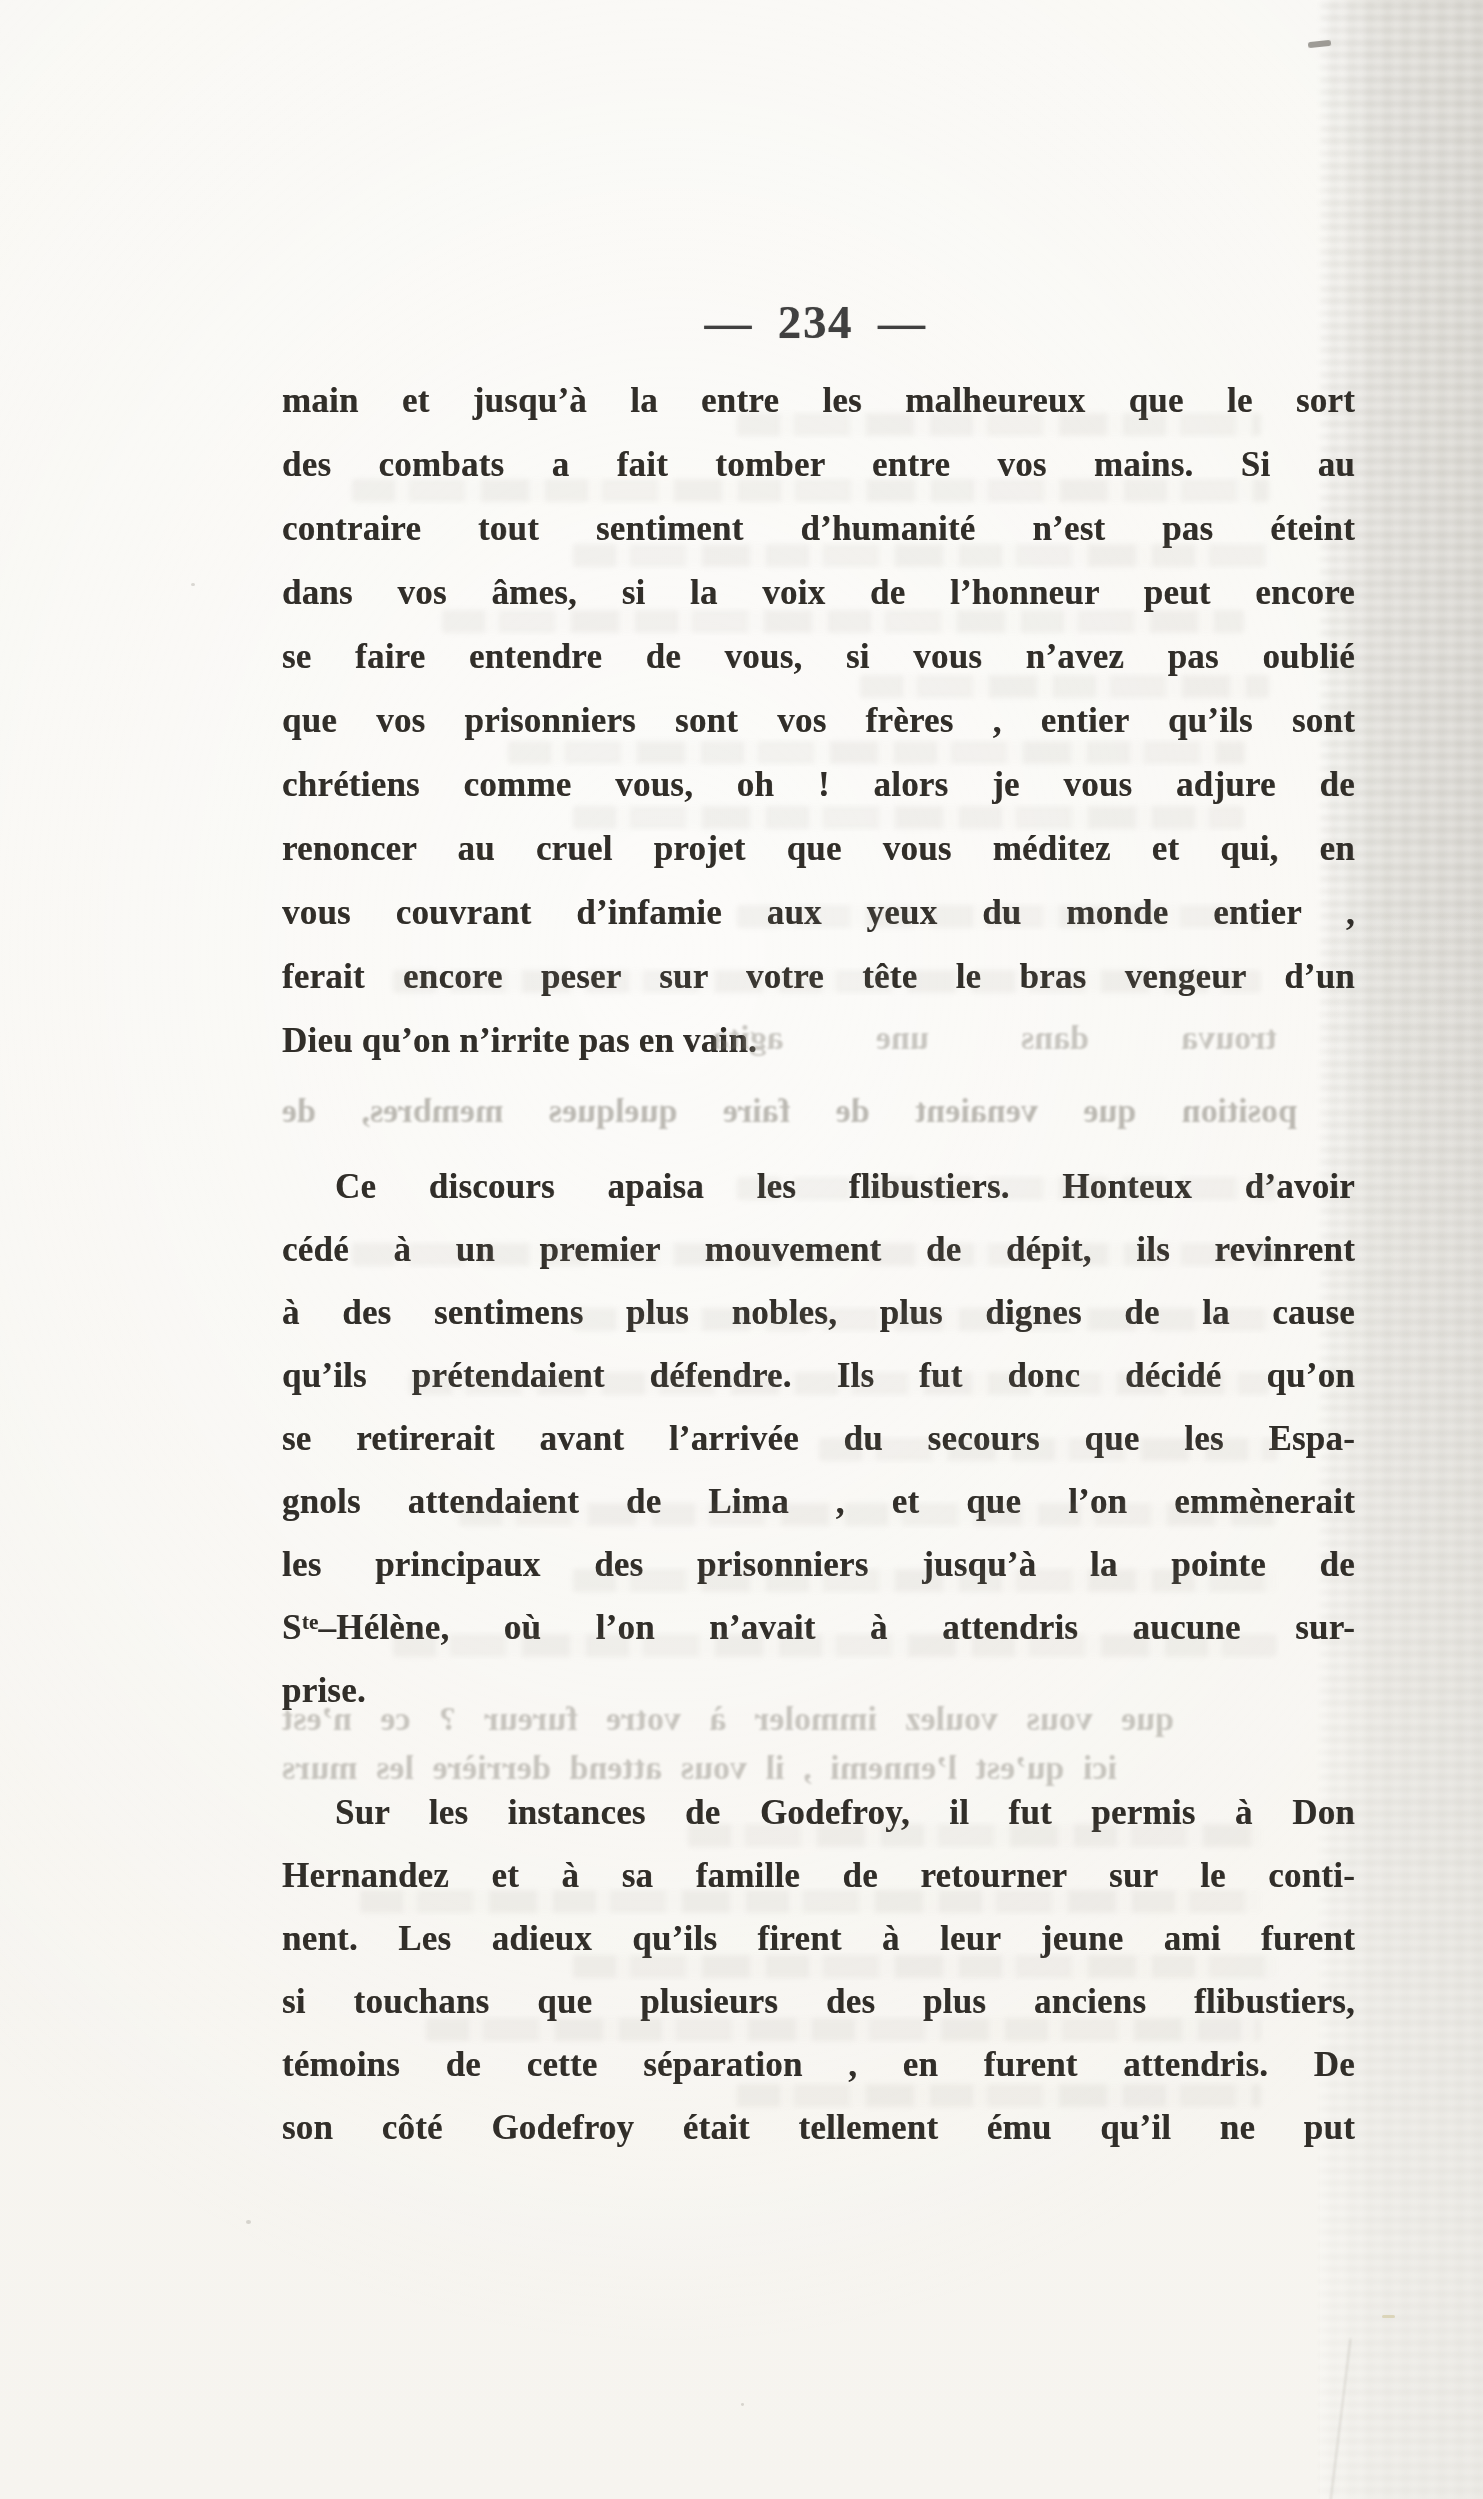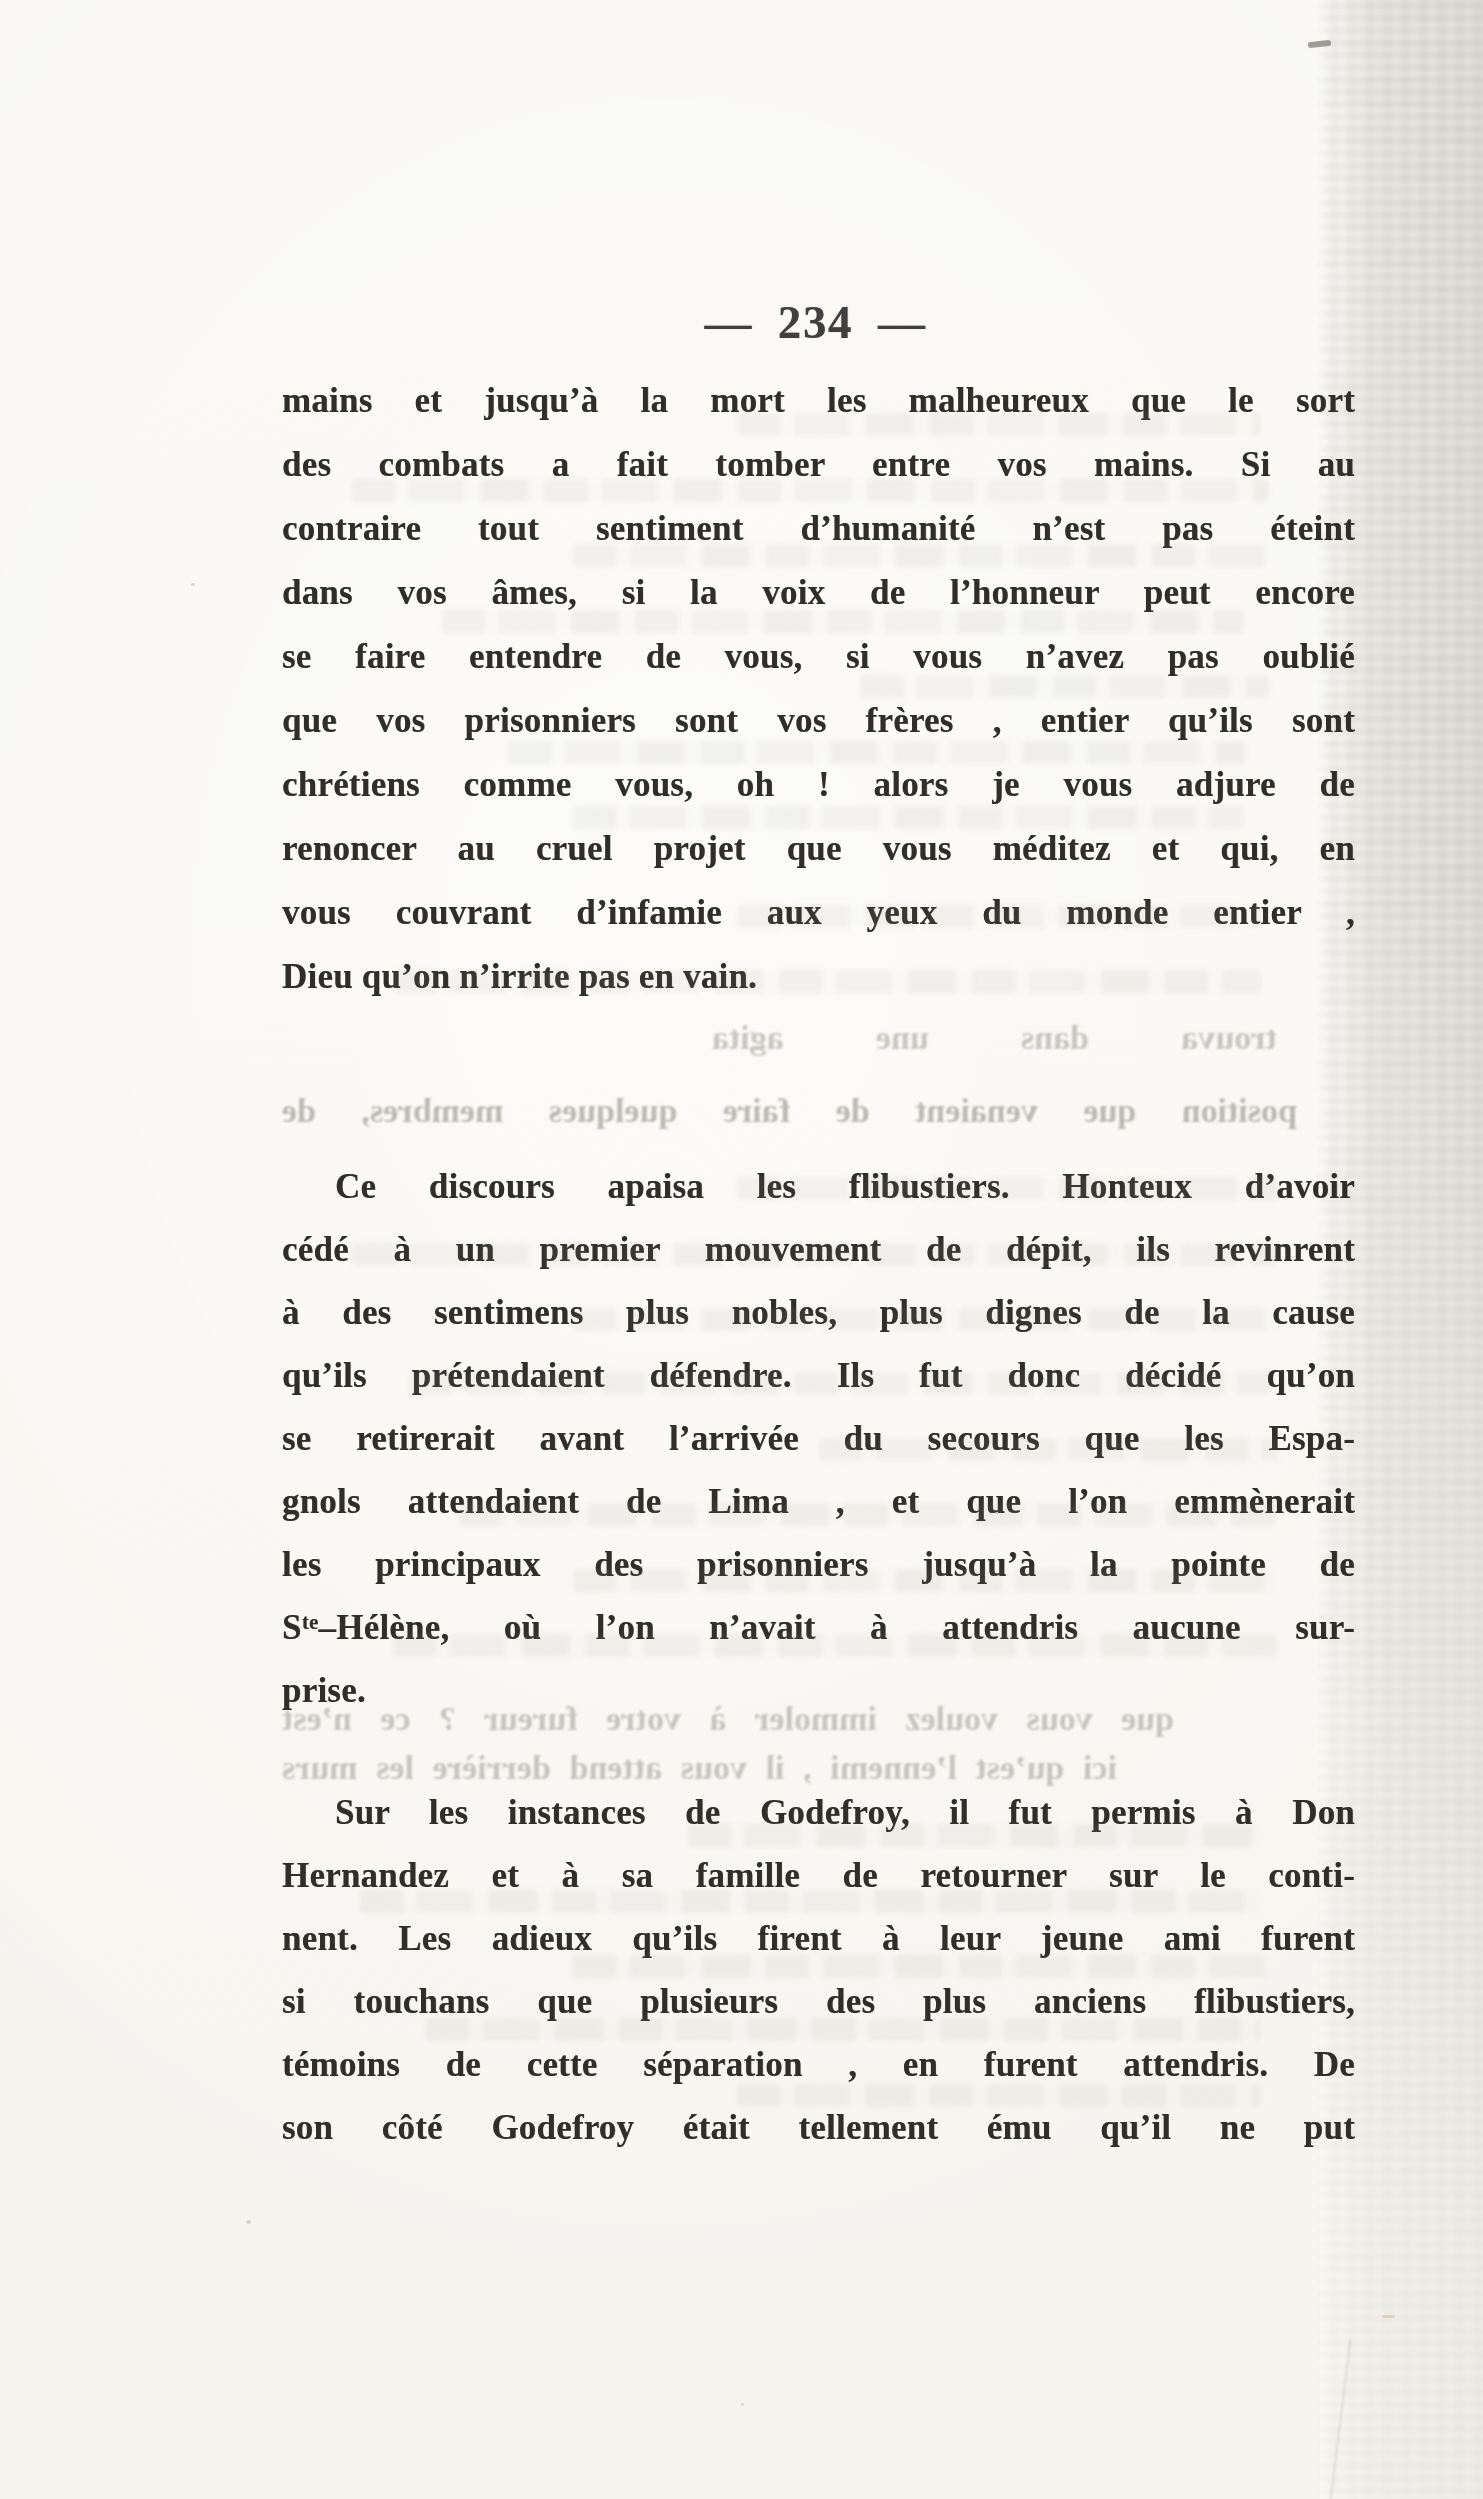--- a/index.html
+++ b/index.html
@@ -80,29 +80,30 @@
 <div class="page">
   <div class="edge-band">
     <div class="texture"></div>
     <div class="fade"></div>
   </div>
 
   <div class="page-number">— 234 —</div>
 
   <div id="body-text">
       <div class="paragraph" style="top: 369px; line-height: 64px;">
-        <div class="line">mains et jusqu’à la mort les malheureux que le sort</div>
+        <div class="line">main et jusqu’à la entre les malheureux que le sort</div>
         <div class="line">des combats  a fait tomber  entre vos mains. Si au</div>
         <div class="line">contraire tout sentiment d’humanité n’est pas éteint</div>
         <div class="line">dans vos âmes, si la voix de l’honneur peut encore</div>
         <div class="line">se faire entendre de vous, si vous n’avez pas oublié</div>
         <div class="line">que vos prisonniers sont vos frères , entier qu’ils sont</div>
         <div class="line">chrétiens comme vous, oh ! alors je vous adjure de</div>
         <div class="line">renoncer au cruel projet que vous méditez et qui, en</div>
         <div class="line">vous couvrant d’infamie aux yeux du monde entier ,</div>
+        <div class="line">ferait encore peser sur votre tête le bras vengeur d’un</div>
         <div class="line no-stretch">Dieu qu’on n’irrite pas en vain.</div>
       </div>
       <div class="paragraph" style="top: 1155px; line-height: 63px;">
         <div class="line indent">Ce discours apaisa les flibustiers. Honteux d’avoir</div>
         <div class="line">cédé à un premier mouvement de dépit, ils revinrent</div>
         <div class="line">à des sentimens plus nobles, plus dignes de la cause</div>
         <div class="line">qu’ils prétendaient défendre. Ils fut donc décidé qu’on</div>
         <div class="line">se retirerait avant l’arrivée du secours que les Espa-</div>
         <div class="line">gnols attendaient de Lima , et que l’on emmènerait</div>
         <div class="line">les principaux des prisonniers jusqu’à la pointe de</div>

